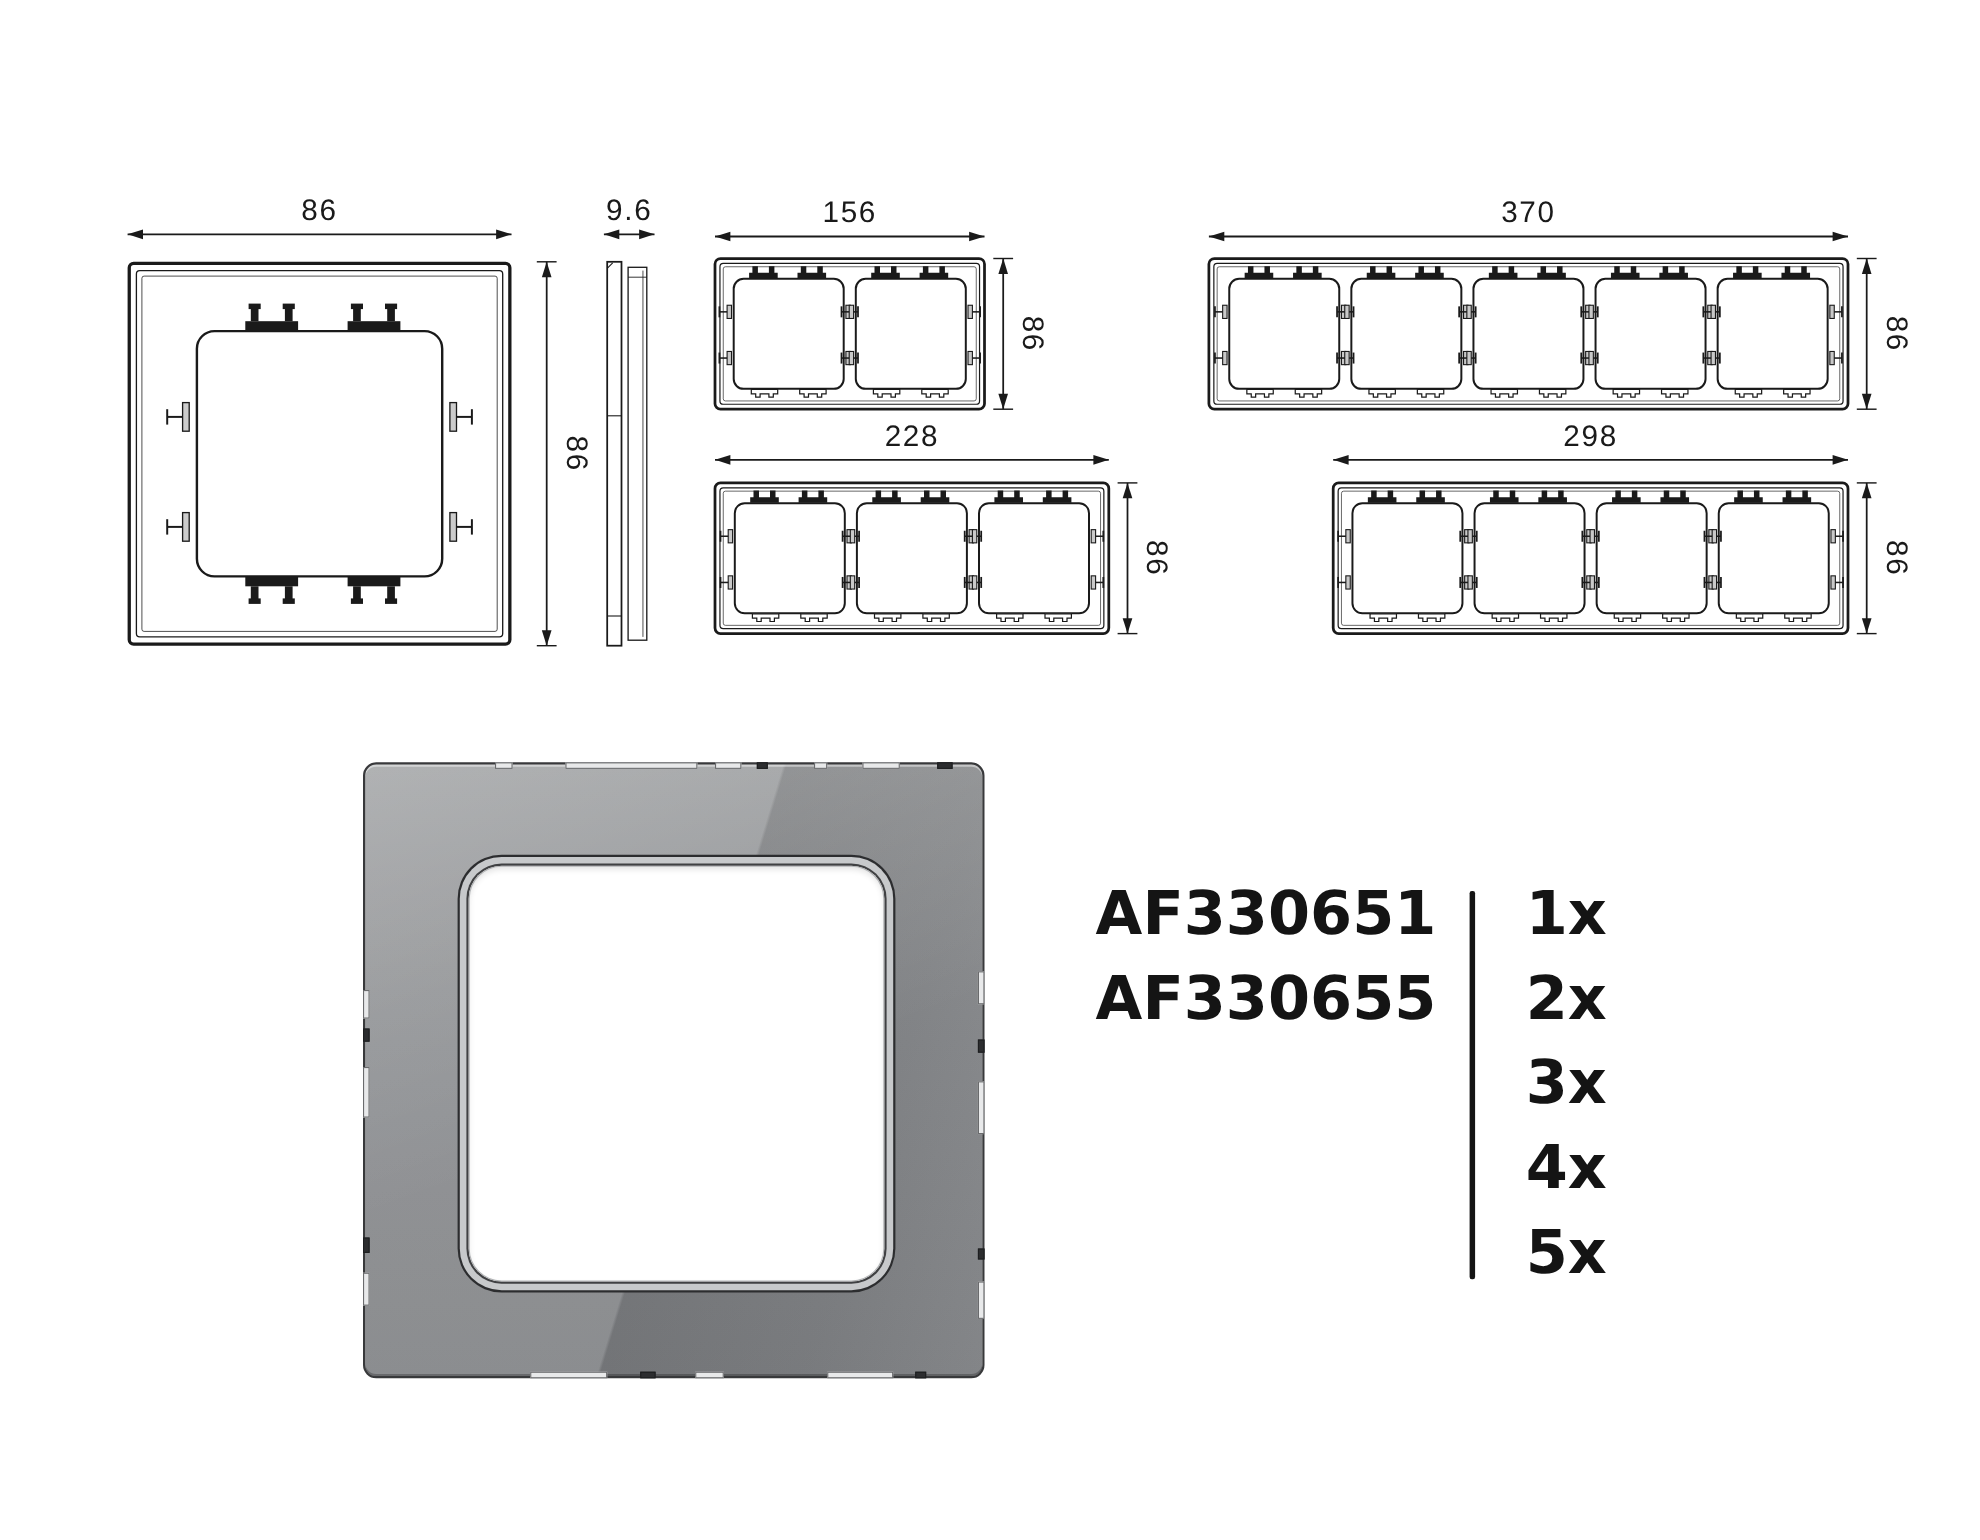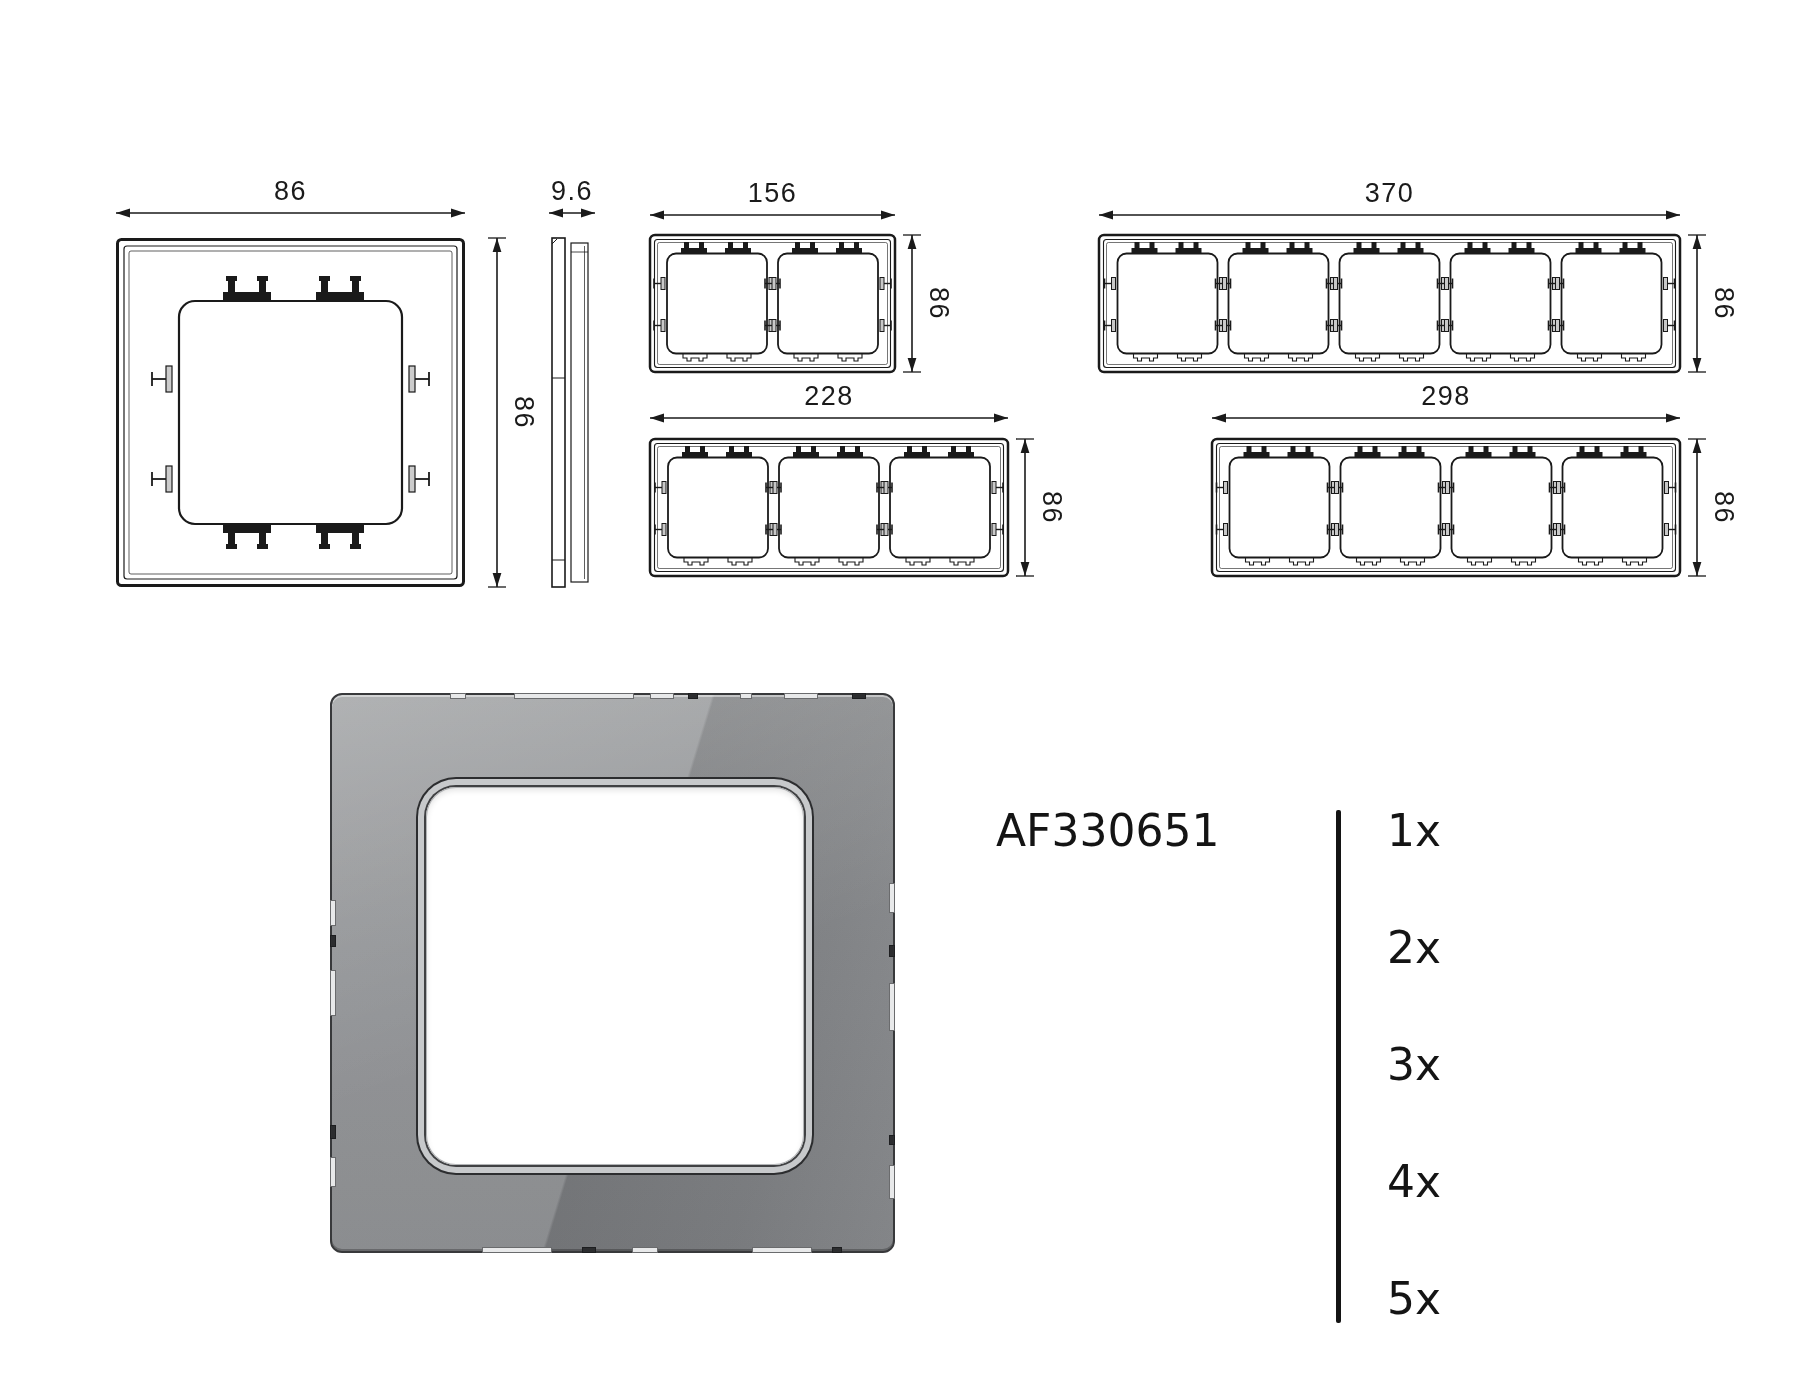--- a/index.html
+++ b/index.html
@@ -27,23 +27,23 @@
       0 0 0 8px #c7c9cb,
       0 0 0 10px #2c2d2f,
       inset 0 0 0 1px #b2b4b6,
       inset 0 3px 6px rgba(0,0,0,0.12);
   }
   .clip-mark{position:absolute;background:#e8e9ea;border:1px solid #6a6b6d;box-sizing:border-box;}
   .clip-mark.dark{background:#2c2d2f;border-color:#1d1e20;}
   
   #plist{position:absolute;left:996px;top:792px;display:flex;align-items:stretch;color:#141414;}
   #plist .codes{width:292px;display:flex;flex-direction:column;}
-  #plist .qtys{display:flex;flex-direction:column;gap:40px;}
+  #plist .qtys{display:flex;flex-direction:column;}
   #plist .row{height:77px;line-height:77px;font-family:"DejaVu Sans",sans-serif;
-    font-size:44px;font-weight:400;white-space:nowrap;}
+    font-size:55px;font-weight:700;white-space:nowrap;}
   #plist .pdivider{width:5px;background:#141414;margin:18px 46px 14px 48px;border-radius:2px;}
 </style>
 </head>
 <body>
 
 <div>
 
   <svg id="drawings" width="1800" height="1400" viewBox="0 0 1800 1400">
       <line x1="116" y1="213" x2="465" y2="213" stroke="#1a1a1a" stroke-width="1.6"></line>
       <polygon points="116,213 130,208.6 130,217.4" fill="#1a1a1a"></polygon>
@@ -418,20 +418,21 @@
         <div class="clip-mark" style="right: -2px; top: 288px; width: 6px; height: 48px;"></div>
         <div class="clip-mark" style="right: -2px; top: 470px; width: 6px; height: 34px;"></div>
         <div class="clip-mark dark" style="right: -2px; top: 250px; width: 6px; height: 12px;"></div>
         <div class="clip-mark dark" style="right: -2px; top: 440px; width: 6px; height: 10px;"></div>
       </div>
   </div>
 
   <div id="plist">
     <div class="codes" id="codes-col">
         <div class="row">AF330651</div>
+        <div class="row">AF330655</div>
       </div>
     <div class="pdivider"></div>
     <div class="qtys" id="qty-col">
         <div class="row">1x</div>
         <div class="row">2x</div>
         <div class="row">3x</div>
         <div class="row">4x</div>
         <div class="row">5x</div>
       </div>
   </div>

